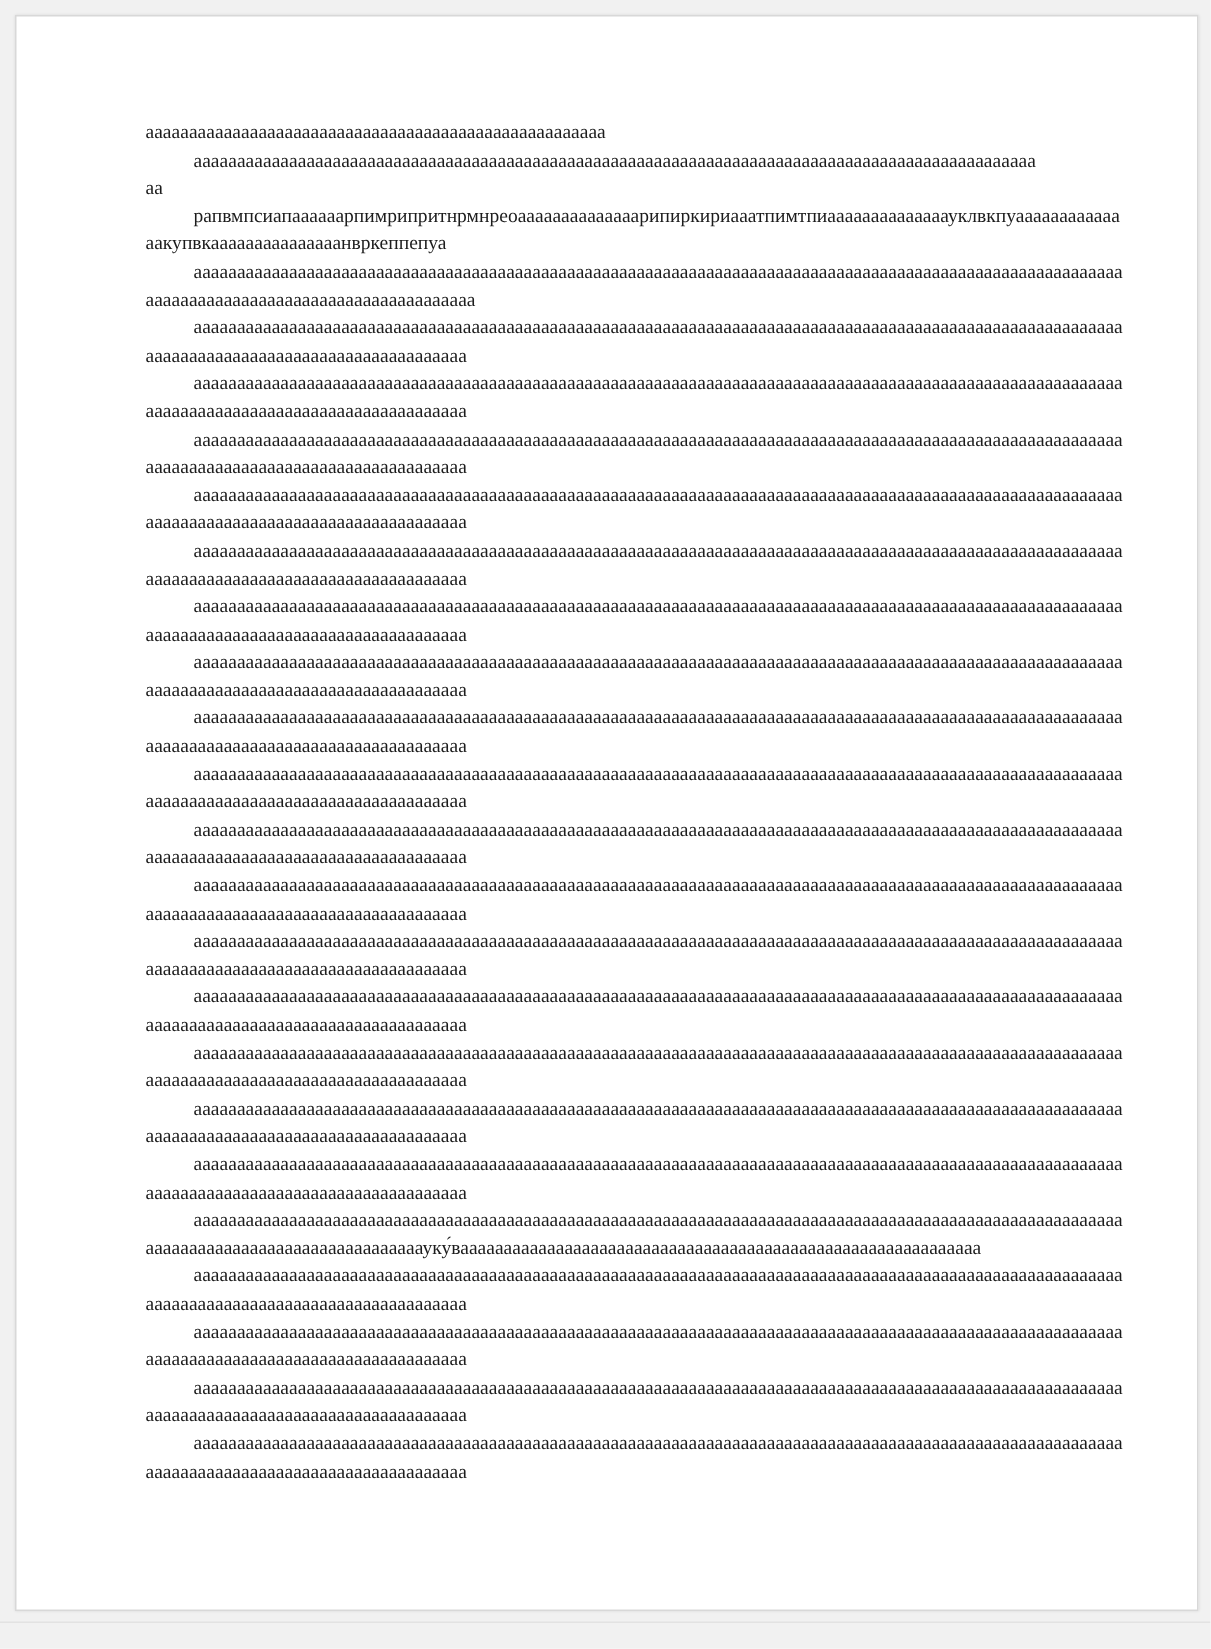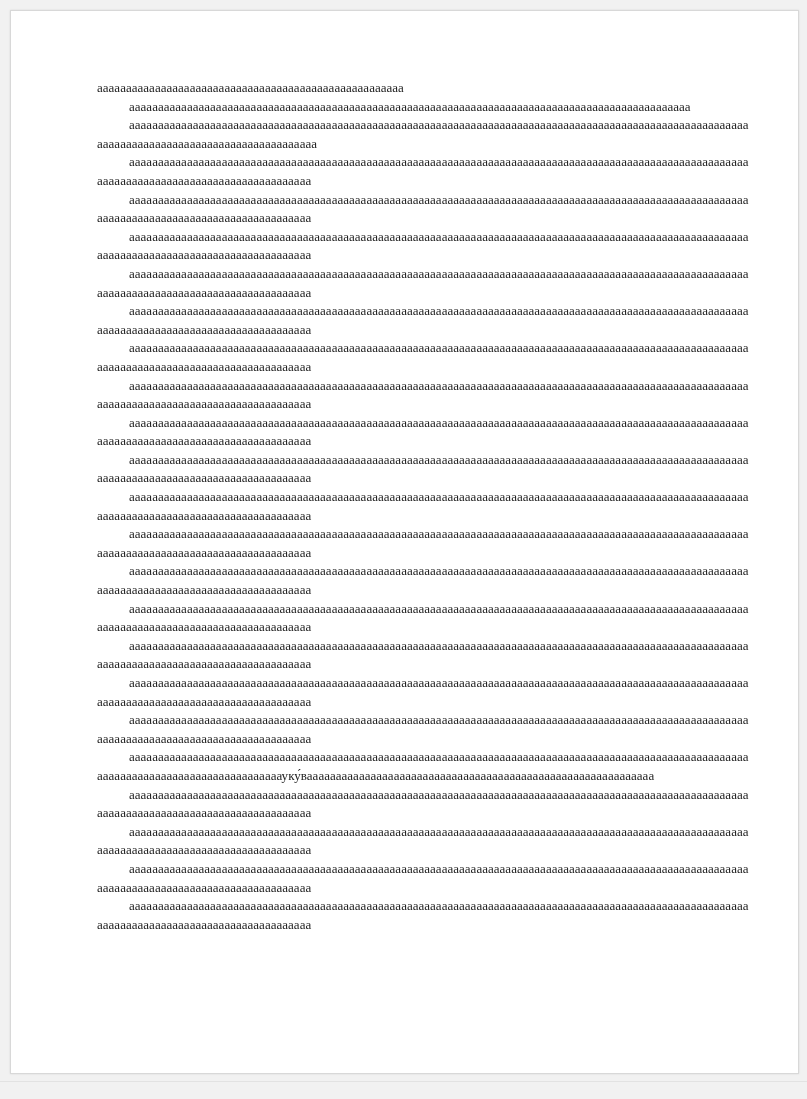--- a/index.html
+++ b/index.html
@@ -82,20 +82,22 @@
 
 <div id="app">
 
   <div class="left-gutter"></div>
   <div class="right-gutter"></div>
 
   <div class="page-surface">
     <div class="doc-body">
       <p class="para no-indent">ааааааааааааааааааааааааааааааааааааааааааааааааааааа</p>
       <p class="para">ааааааааааааааааааааааааааааааааааааааааааааааааааааааааааааааааааааааааааааааааааааааааааааааааа</p>
+      <p class="para no-indent">аа</p>
+      <p class="para">рапвмпсиапаааааарпимрипритнрмнреоаааааааааааааарипиркириааатпимтпиаааааааааааааауклвкпуаааааааааааааакупвкааааааааааааааанвркеппепуа</p>
       <p class="para">ааааааааааааааааааааааааааааааааааааааааааааааааааааааааааааааааааааааааааааааааааааааааааааааааааааааааааааааааааааааааааааааааааааааааааааааааа</p>
       <p class="para">аааааааааааааааааааааааааааааааааааааааааааааааааааааааааааааааааааааааааааааааааааааааааааааааааааааааааааааааааааааааааааааааааааааааааааааааа</p>
       <p class="para">аааааааааааааааааааааааааааааааааааааааааааааааааааааааааааааааааааааааааааааааааааааааааааааааааааааааааааааааааааааааааааааааааааааааааааааааа</p>
       <p class="para">аааааааааааааааааааааааааааааааааааааааааааааааааааааааааааааааааааааааааааааааааааааааааааааааааааааааааааааааааааааааааааааааааааааааааааааааа</p>
       <p class="para">аааааааааааааааааааааааааааааааааааааааааааааааааааааааааааааааааааааааааааааааааааааааааааааааааааааааааааааааааааааааааааааааааааааааааааааааа</p>
       <p class="para">аааааааааааааааааааааааааааааааааааааааааааааааааааааааааааааааааааааааааааааааааааааааааааааааааааааааааааааааааааааааааааааааааааааааааааааааа</p>
       <p class="para">аааааааааааааааааааааааааааааааааааааааааааааааааааааааааааааааааааааааааааааааааааааааааааааааааааааааааааааааааааааааааааааааааааааааааааааааа</p>
       <p class="para">аааааааааааааааааааааааааааааааааааааааааааааааааааааааааааааааааааааааааааааааааааааааааааааааааааааааааааааааааааааааааааааааааааааааааааааааа</p>
       <p class="para">аааааааааааааааааааааааааааааааааааааааааааааааааааааааааааааааааааааааааааааааааааааааааааааааааааааааааааааааааааааааааааааааааааааааааааааааа</p>
       <p class="para">аааааааааааааааааааааааааааааааааааааааааааааааааааааааааааааааааааааааааааааааааааааааааааааааааааааааааааааааааааааааааааааааааааааааааааааааа</p>

